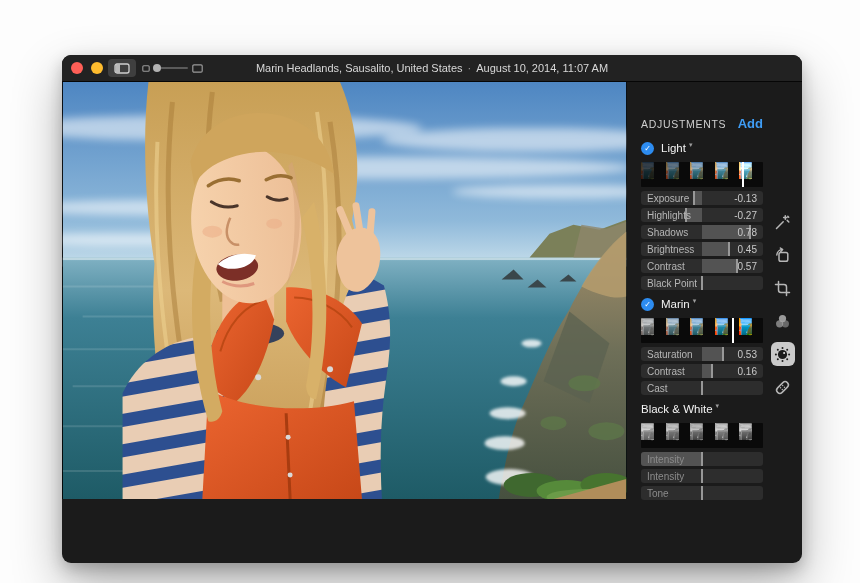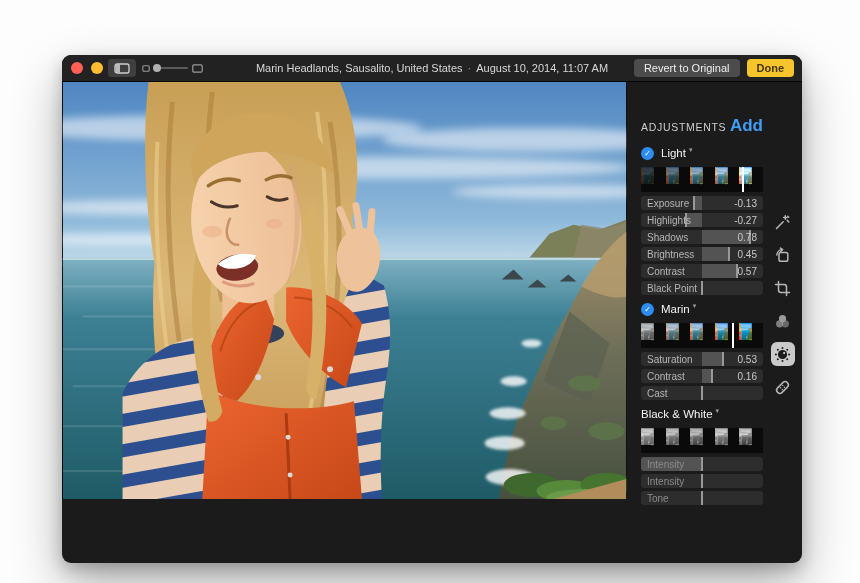--- a/index.html
+++ b/index.html
@@ -25,21 +25,21 @@
   .btn.revert{background:#4c4c4c;color:#ededed;}
   .btn.done{background:#f6c42d;color:#453500;font-weight:bold;}
   
   .content{display:flex;height:417px;}
   .photo-area{width:565px;height:417px;background:#000;}
   .photo-area svg{display:block;width:565px;height:417px;}
   .panel{flex:1;position:relative;background:#1b1b1b;}
   .controls{width:122px;margin-left:14px;padding-top:10px;}
   .panel-head{display:flex;justify-content:space-between;align-items:baseline;margin-bottom:10px;margin-top:24px;}
   .adj-title{font-size:10.5px;letter-spacing:.7px;color:#cfcfcf;}
-  .add-link{font-size:17px;color:#3f9df5;font-weight:600;cursor:pointer;}
+  .add-link{font-size:13px;color:#3f9df5;font-weight:600;cursor:pointer;}
   .section{margin-bottom:7px;}
   .sec-header{display:flex;align-items:center;height:14px;margin-bottom:7px;}
   .checkbox{width:13px;height:13px;border-radius:50%;background:#2d8cf0;color:#fff;font-size:8px;
     display:flex;align-items:center;justify-content:center;margin-right:7px;}
   .sec-title{font-size:11.5px;color:#f2f2f2;font-weight:500;}
   .caret{font-size:7px;color:#9c9c9c;margin-left:3px;align-self:flex-start;margin-top:0px;}
   .strip{position:relative;height:25px;display:flex;gap:1px;background:#0a0a0a;margin-bottom:4px;
     border-radius:1px;overflow:hidden;}
   .cell{flex:1;height:25px;display:block;}
   .marker{position:absolute;top:0;bottom:0;width:2px;background:#ffffff;z-index:3;}
@@ -233,24 +233,20 @@
         <span class="zoom-track">
           <span class="zoom-thumb"></span>
         </span>
         <svg width="11" height="9" viewBox="0 0 11 9">
           <rect x=".8" y=".8" width="9.4" height="7.4" rx="1.2" fill="none" stroke="#9a9a9a" stroke-width="1.2"></rect>
         </svg>
       </div>
       <div class="tb-title">
         <span>Marin Headlands, Sausalito, United States</span><span class="sep">·</span><span>August 10, 2014, 11:07 AM</span>
       </div>
-      <div class="tb-buttons">
-        <button class="btn revert">Revert to Original</button>
-        <button class="btn done">Done</button>
-      </div>
     </div>
 
     <div class="content">
       <div class="photo-area">
         <svg viewBox="0 0 565 418">
             <use href="#scene"></use>
           </svg>
       </div>
       <aside class="panel">
         <div class="controls">

